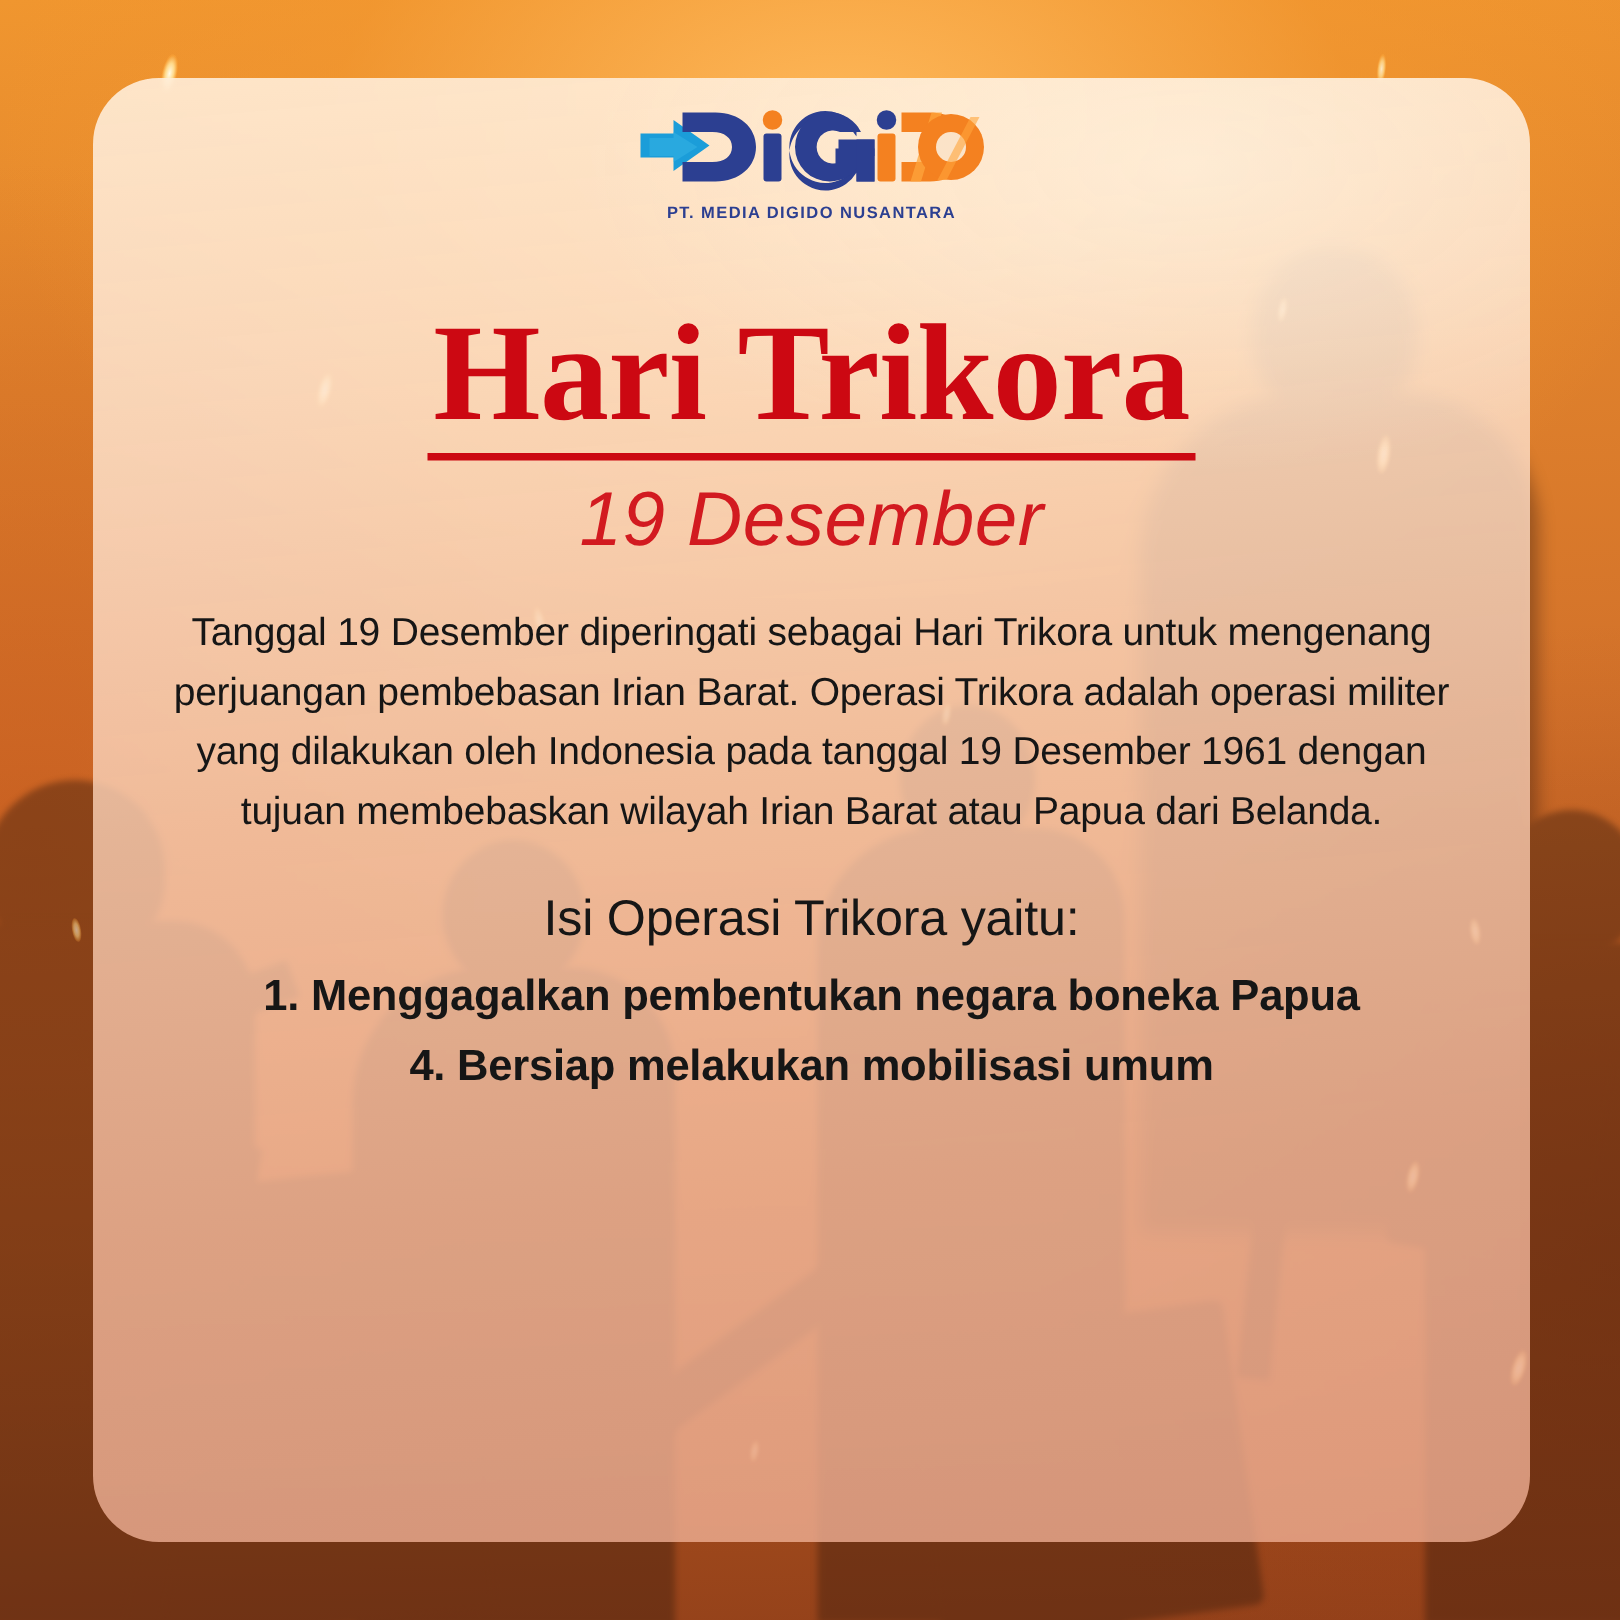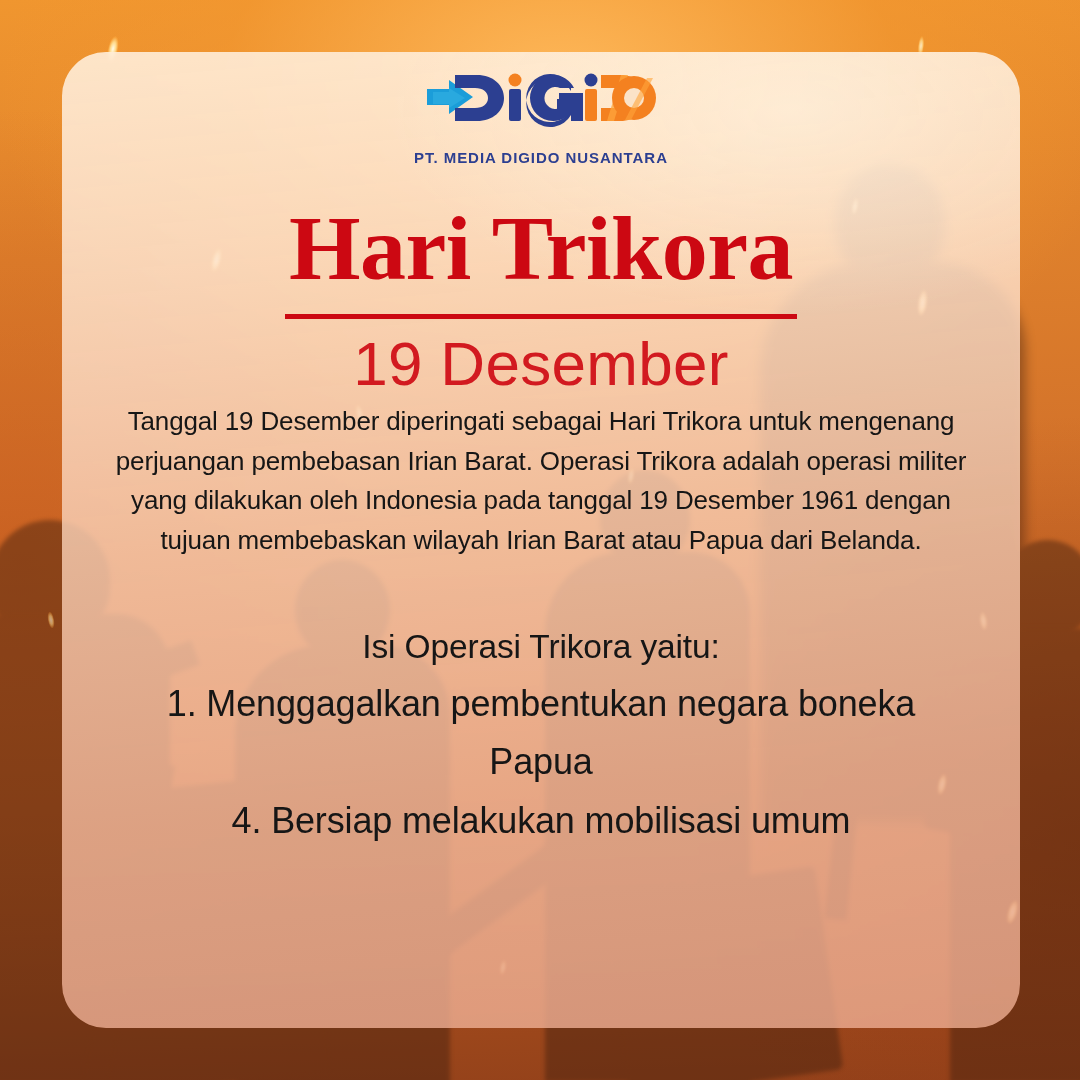--- a/index.html
+++ b/index.html
@@ -133,24 +133,24 @@
   }
 
   .logo-mark {
     display: inline-flex;
     align-items: center;
     justify-content: center;
     height: 64px;
   }
 
   .logo-sub {
-    margin-top: 16px;
+    margin-top: 2px;
     font-family: "Liberation Sans", sans-serif;
     font-weight: bold;
-    font-size: 15px;
+    font-size: 11px;
     letter-spacing: 0.95px;
     color: #2c3f91;
   }
 
   
   .title-block {
     position: absolute;
     top: 150px;
     left: 0;
     right: 0;
@@ -158,32 +158,33 @@
   }
 
   .title-main {
     display: inline-block;
     font-family: "Liberation Serif", "DejaVu Serif", serif;
     font-weight: bold;
     font-size: 92px;
     line-height: 1.0;
     color: #cc0812;
     letter-spacing: -0.5px;
-    padding: 0 4px 20px 4px;
+    padding: 0 4px 8px 4px;
     border-bottom: 5px solid #cc0812;
   }
 
   .title-sub {
     margin-top: 12px;
     font-family: "Liberation Sans", sans-serif;
     font-weight: 300;
-    font-size: 62px;
+    font-size: 51px;
     line-height: 1.05;
     color: #d21a20;
     letter-spacing: 0.3px;
+    font-style: italic;
   }
 
   
   .body-block {
     position: absolute;
     top: 350px;
     left: 8px;
     right: 8px;
     text-align: center;
     color: #161616;
@@ -192,40 +193,41 @@
   }
 
   .para {
     font-size: 26px;
     line-height: 1.52;
     letter-spacing: -0.15px;
     margin: 0;
   }
 
   .list-block {
-    margin-top: 62px;
+    margin-top: 28px;
   }
 
   .list-head {
     font-size: 33.5px;
     line-height: 1.52;
     margin: 0 0 2px 0;
     letter-spacing: -0.15px;
   }
 
   .list-items {
     list-style: none;
     margin: 0;
     padding: 0;
   }
 
   .list-items li {
-    font-size: 36px;
+    font-size: 29px;
     line-height: 1.62;
     letter-spacing: -0.15px;
+    font-weight: bold;
   }
 </style>
 </head>
 <body>
 
 <div class="poster">
 
   <div class="bg-base"></div>
   <div class="bg-warm-left"></div>
 

